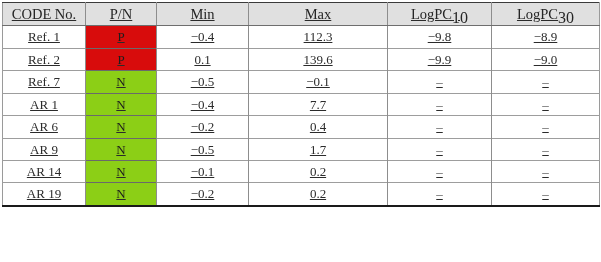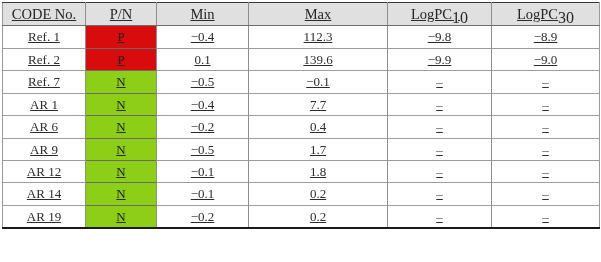--- a/index.html
+++ b/index.html
@@ -155,28 +155,20 @@
         </tr>
         <tr>
           <td class="code-label">AR 9</td>
           <td class="pn-cell pn-N">N</td>
           <td>−0.5</td>
           <td>1.7</td>
           <td class="dash">–</td>
           <td class="dash">–</td>
         </tr>
         <tr>
-          <td class="code-label">AR 12</td>
-          <td class="pn-cell pn-N">N</td>
-          <td>−0.1</td>
-          <td>1.8</td>
-          <td class="dash">–</td>
-          <td class="dash">–</td>
-        </tr>
-        <tr>
           <td class="code-label">AR 14</td>
           <td class="pn-cell pn-N">N</td>
           <td>−0.1</td>
           <td>0.2</td>
           <td class="dash">–</td>
           <td class="dash">–</td>
         </tr>
         <tr>
           <td class="code-label">AR 19</td>
           <td class="pn-cell pn-N">N</td>

